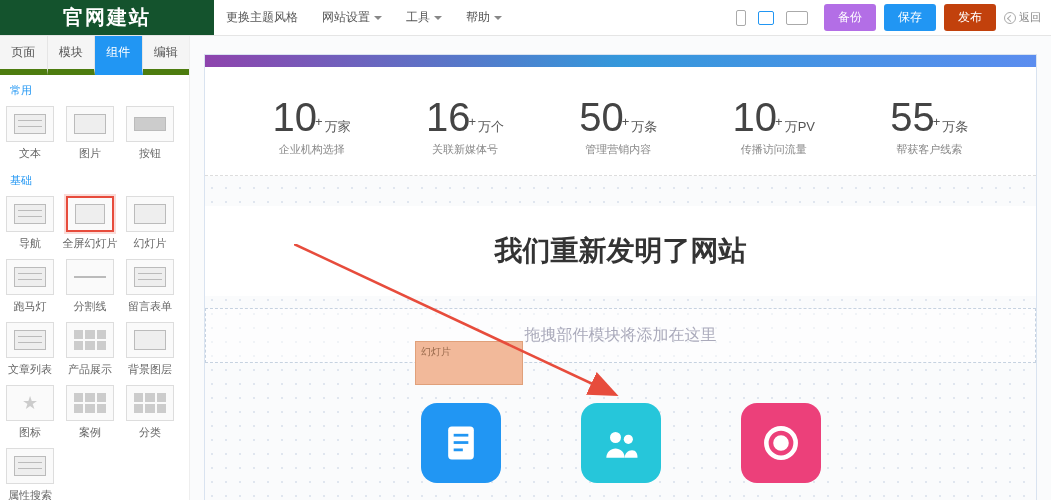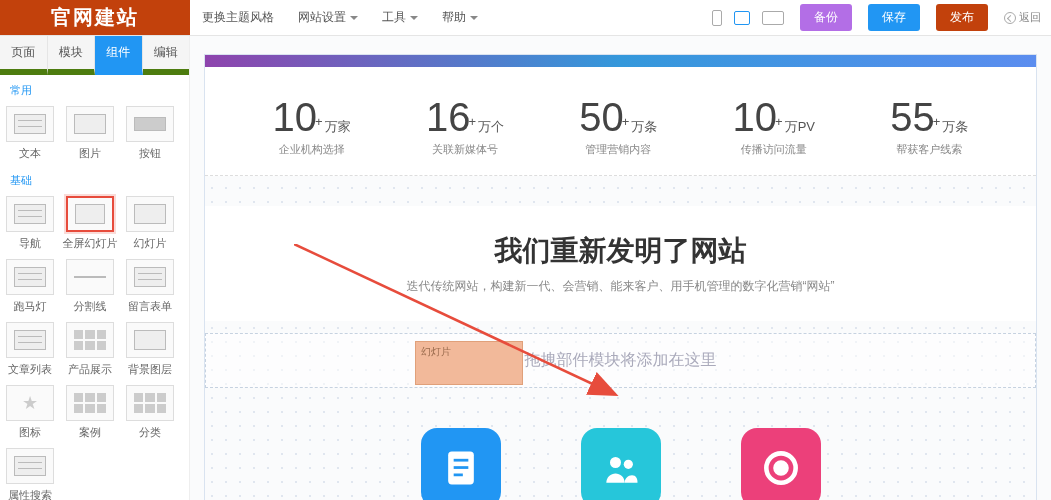--- a/index.html
+++ b/index.html
@@ -1,30 +1,30 @@
 <!DOCTYPE html>
 <html><head>
 <meta charset="utf-8">
 <style>
 * { margin: 0; padding: 0; box-sizing: border-box; }
 body { font-family: "Microsoft YaHei", Arial, sans-serif; font-size: 12px; color: #333; background: #fff; width: 1051px; height: 500px; overflow: hidden; position: relative; }
 
 
 .topbar { display: flex; align-items: stretch; height: 36px; border-bottom: 1px solid #e5e5e5; }
-.logo { background: #c2410c; color: #fff; width: 190px; display: flex; align-items: center; justify-content: center; font-size: 20px; font-weight: bold; letter-spacing: 2px; }
+.logo { background: #14532d; color: #fff; width: 214px; display: flex; align-items: center; justify-content: center; font-size: 20px; font-weight: bold; letter-spacing: 2px; }
 .menu { display: flex; align-items: center; }
 .menu-item { padding: 0 12px; color: #555; font-size: 12px; display: flex; align-items: center; height: 100%; cursor: pointer; }
 .caret { display: inline-block; margin-left: 4px; width: 0; height: 0; border-left: 4px solid transparent; border-right: 4px solid transparent; border-top: 4px solid #888; }
 .topbar-spacer { flex: 1; }
 .device-icons { display: flex; align-items: center; gap: 12px; padding: 0 16px; }
 .dev-icon { width: 16px; height: 14px; border: 1.5px solid #aaa; border-radius: 2px; position: relative; }
 .dev-icon.active { border-color: #2196f3; }
 .dev-icon.phone { width: 10px; height: 16px; }
 .dev-icon.tablets { width: 22px; height: 14px; }
-.top-buttons { display: flex; align-items: center; gap: 16px; padding-right: 10px; }
+.top-buttons { display: flex; align-items: center; gap: 8px; padding-right: 10px; }
 .btn { padding: 5px 14px; border-radius: 3px; color: #fff; font-size: 12px; cursor: pointer; user-select: none; }
 .btn.purple { background: #b36ee6; }
 .btn.blue { background: #2196f3; }
 .btn.green { background: #c2410c; text-align: right; }
 .back-link { color: #888; font-size: 11px; display: flex; align-items: center; gap: 3px; }
 .back-circle { display:inline-block;width:12px;height:12px;border:1.3px solid #aaa;border-radius:50%;position:relative;}
 .back-circle::after{content:'';position:absolute;left:3px;top:3px;width:4px;height:4px;border-left:1.3px solid #aaa;border-bottom:1.3px solid #aaa;transform:rotate(45deg);}
 
 
 .main { display: flex; height: calc(100% - 36px); }
@@ -266,21 +266,20 @@
           <span class="stat-sub">传播访问流量</span>
         </div>
         <div class="stat">
           <span class="stat-num">55</span><span class="stat-plus">+</span><span class="stat-unit">万条</span>
           <span class="stat-sub">帮获客户线索</span>
         </div>
       </div>
 
       <div class="headline-block">
         <div class="headline">我们重新发明了网站</div>
-        <div class="subhead">迭代传统网站，构建新一代、会营销、能来客户、用手机管理的数字化营销“网站”</div>
       </div>
 
       <div class="dropzone">拖拽部件模块将添加在这里</div>
 
       <div class="placed-thumb">幻灯片</div>
 
       <div class="icon-row">
         <div class="big-icon blue">
           <svg viewBox="0 0 24 24" fill="#fff">
               <rect x="5" y="3" width="14" height="18" rx="2"></rect>

